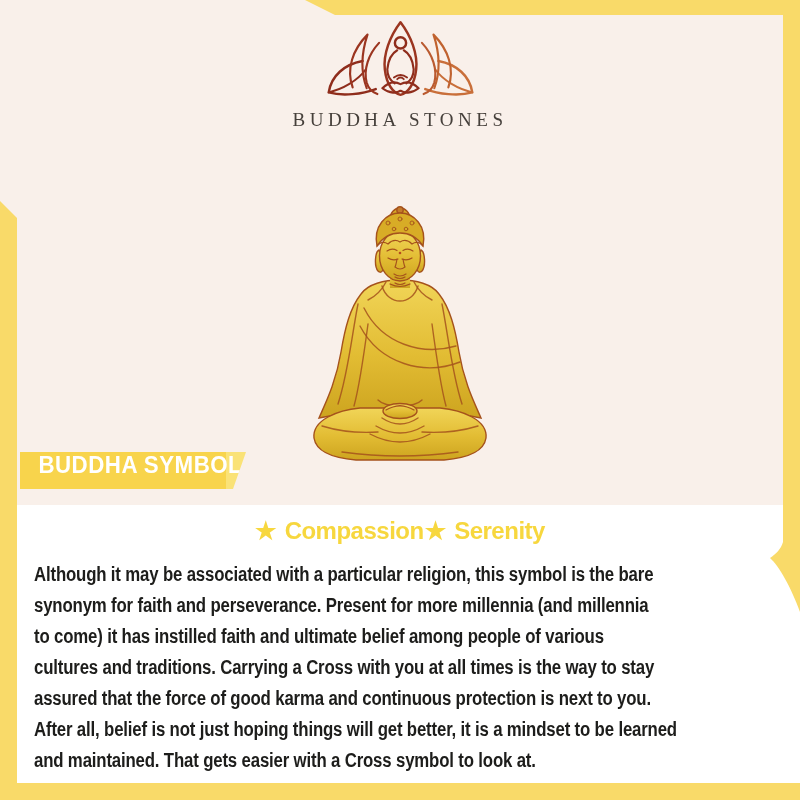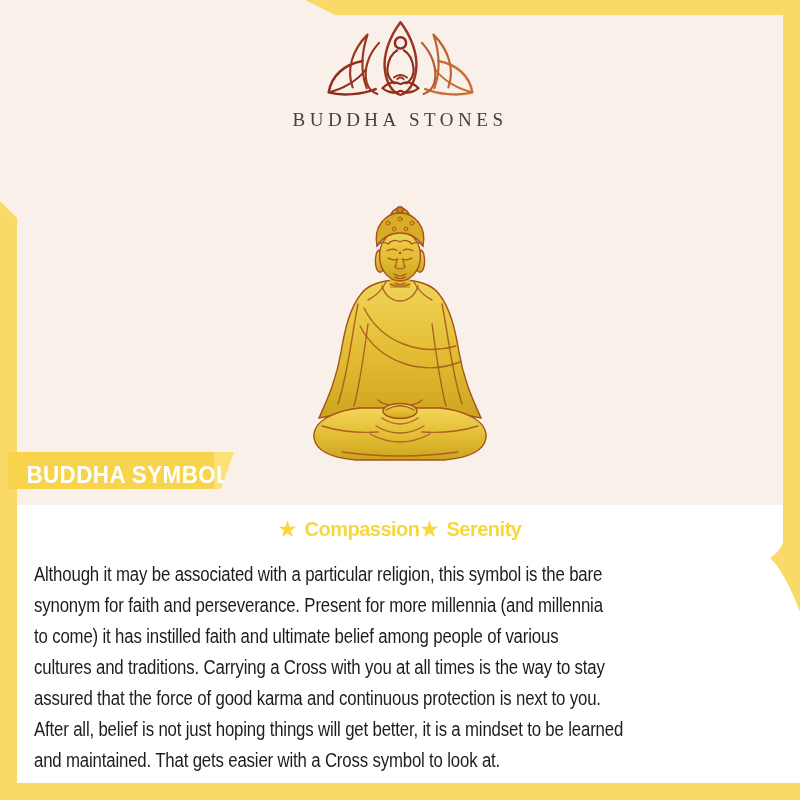--- a/index.html
+++ b/index.html
@@ -21,42 +21,42 @@
   .title-banner{
     position:absolute;left:157px;top:142px;width:480px;height:52px;
     background:#fffdf7;z-index:2;display:flex;align-items:center;justify-content:center;
   }
   .page-title{
     font-size:41px;font-weight:bold;color:#f7d73e;letter-spacing:-0.5px;
     transform:scaleX(0.93);white-space:nowrap;
   }
   .statue-svg{position:absolute;left:298px;top:204px;width:204px;height:260px;z-index:4;}
   .category-ribbon{
-    position:absolute;left:8px;top:452px;width:226px;height:37px;z-index:6;
+    position:absolute;left:20px;top:452px;width:226px;height:37px;z-index:6;
     background:linear-gradient(to right,#f8d44c 91%,#fae277 91%);
     clip-path:polygon(0 0,100% 0,calc(100% - 13px) 100%,0 100%);
-    display:flex;align-items:flex-end;
+    display:flex;align-items:flex-start;
   }
   .ribbon-label{
     color:#ffffff;font-weight:bold;font-size:23px;letter-spacing:0.5px;
     padding-left:19px;white-space:nowrap;transform:scaleX(0.97);transform-origin:left;
   }
   .bottom-section{
     position:absolute;left:0;top:505px;width:800px;height:278px;background:#ffffff;z-index:1;
   }
   .traits-line{
     position:absolute;left:0;top:517px;width:800px;text-align:center;z-index:10;
-    font-weight:bold;font-size:20px;color:#f7d73e;white-space:nowrap;
+    font-weight:bold;font-size:24px;color:#f7d73e;white-space:nowrap;
   }
   .traits-line .star{margin-right:8px;}
   .traits-line .star.second{margin-left:1px;}
   .traits-line .trait{letter-spacing:-0.5px;}
   .description-paragraph{
     position:absolute;left:34px;top:559px;width:764px;z-index:10;
-    color:#1d1d1b;font-weight:normal;font-size:20px;line-height:31px;letter-spacing:-0.2px;
+    color:#1d1d1b;font-weight:bold;font-size:20px;line-height:31px;letter-spacing:-0.2px;
   }
   .description-paragraph .line{
     white-space:nowrap;transform:scaleX(0.84);transform-origin:left center;
   }
 </style>
 </head>
 <body>
 
 <div class="canvas">
 

